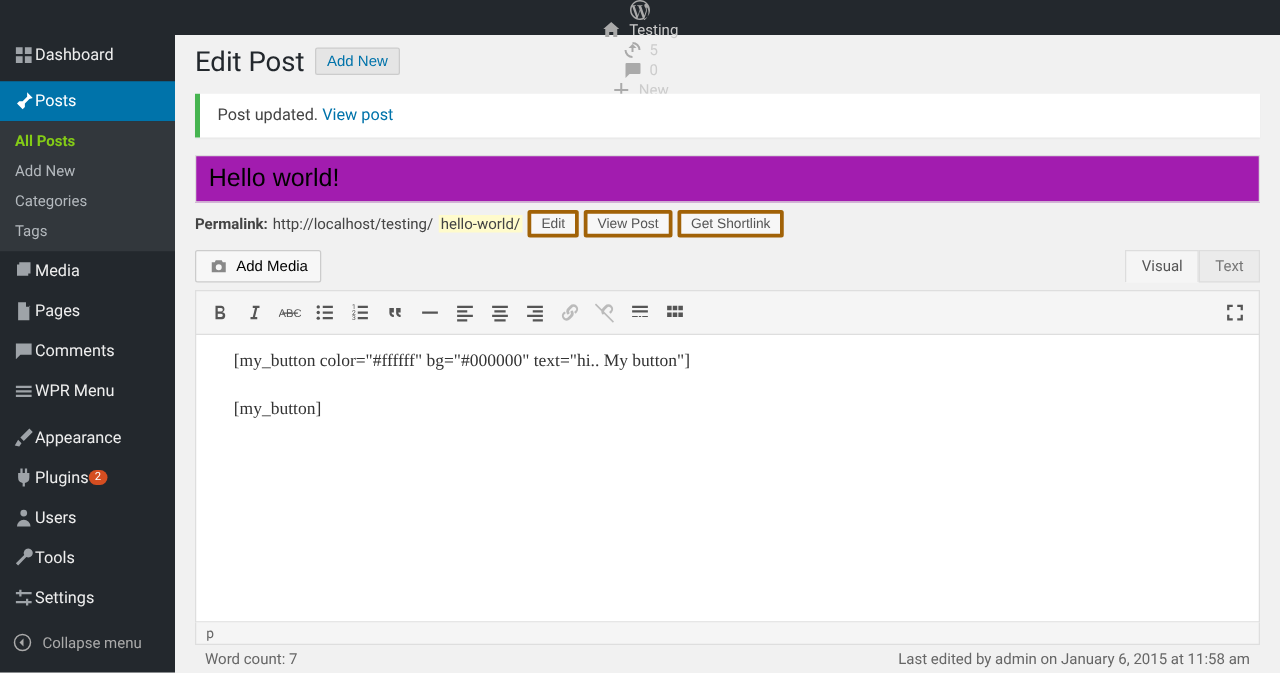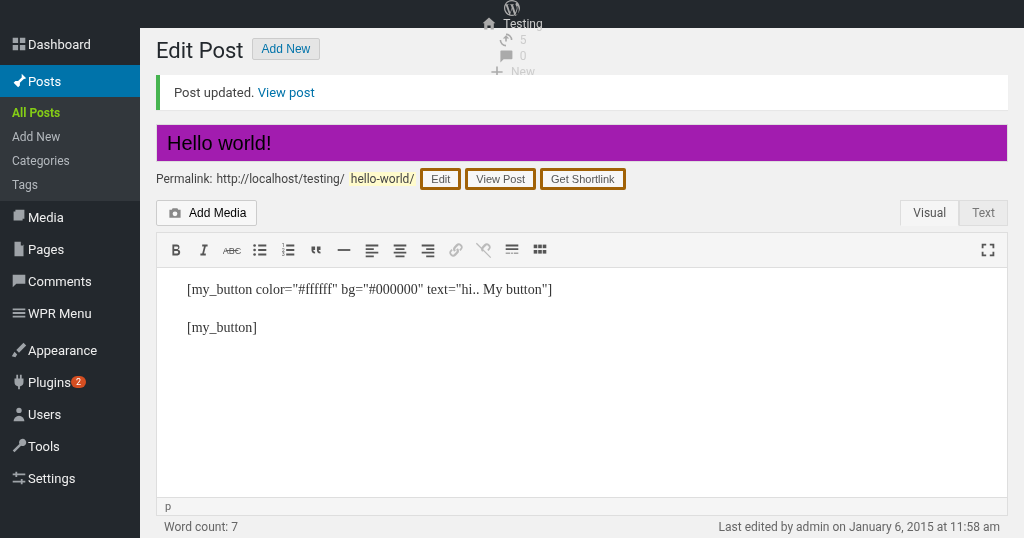--- a/index.html
+++ b/index.html
@@ -28,21 +28,21 @@
   .page-head { display: flex; align-items: flex-start; gap: 8px; margin-bottom: 12px; }
   .page-head h1 { font-size: 22px; font-weight: 400; color: #23282d; }
   .page-head .add-new-btn { background: #e5e5e5; border: 1px solid #ccc; padding: 3px 9px; font-size: 12px; color: #0073aa; cursor: pointer; border-radius: 2px; }
   
   .notice { background: #fff; border-left: 4px solid #46b450; padding: 10px 14px; box-shadow: 0 1px 1px rgba(0,0,0,.04); margin-bottom: 14px; font-size: 13px; }
   .notice a { color: #0073aa; text-decoration: none; }
   
   .title-input { width: 100%; padding: 6px 10px; font-size: 20px; border: 1px solid #ddd; background: #a21caf; height: 38px; }
   
   .permalink-row { padding: 6px 0 10px; font-size: 12px; display: flex; align-items: center; gap: 4px; flex-wrap: wrap; }
-  .permalink-row strong { font-weight: 400; }
+  .permalink-row strong { font-weight: 700; }
   .permalink-row .slug { background: #fffbcc; padding: 0 2px; }
   .permalink-row .small-btn { background: #f7f7f7; border: 3px solid #a16207; padding: 2px 8px; font-size: 11px; cursor: pointer; border-radius: 2px; color: #555; }
   
   .media-btn { background: #f7f7f7; border: 1px solid #ccc; padding: 4px 10px; font-size: 12px; cursor: pointer; border-radius: 2px; display: inline-flex; align-items: center; gap: 6px; margin-bottom: 6px; }
   .media-btn svg { width: 16px; height: 16px; fill: #888; }
   
   .editor-wrap { position: relative; }
   .editor-tabs { position: absolute; right: 0; top: -32px; display: flex; }
   .editor-tabs .tab { padding: 5px 12px; border: 1px solid #ddd; background: #ebebeb; font-size: 12px; cursor: pointer; color: #777; }
   .editor-tabs .tab.active { background: #f5f5f5; border-bottom-color: #f5f5f5; color: #555; }
@@ -168,20 +168,27 @@
       </svg>
     <span>Tools</span>
   </div>
   <div class="menu-item">
     <svg viewBox="0 0 20 20">
         <path d="M3 5h3V3h2v2h9v2h-9v2H6V7H3zM3 13h9v-2h2v2h3v2h-3v2h-2v-2H3z"></path>
       </svg>
     <span>Settings</span>
   </div>
   <div class="sep"></div>
+  <div class="collapse">
+    <svg viewBox="0 0 20 20" width="16" height="16" fill="#aaa">
+        <circle cx="10" cy="10" r="8" fill="none" stroke="#aaa" stroke-width="1.5"></circle>
+        <path d="M11 6l-4 4 4 4"></path>
+      </svg>
+    <span>Collapse menu</span>
+  </div>
 </div>
 
 <div class="main">
   <div class="page-head">
     <h1>Edit Post</h1>
     <button class="add-new-btn">Add New</button>
   </div>
   
   <div class="notice">
     <span>Post updated. </span><a href="#">View post</a>

